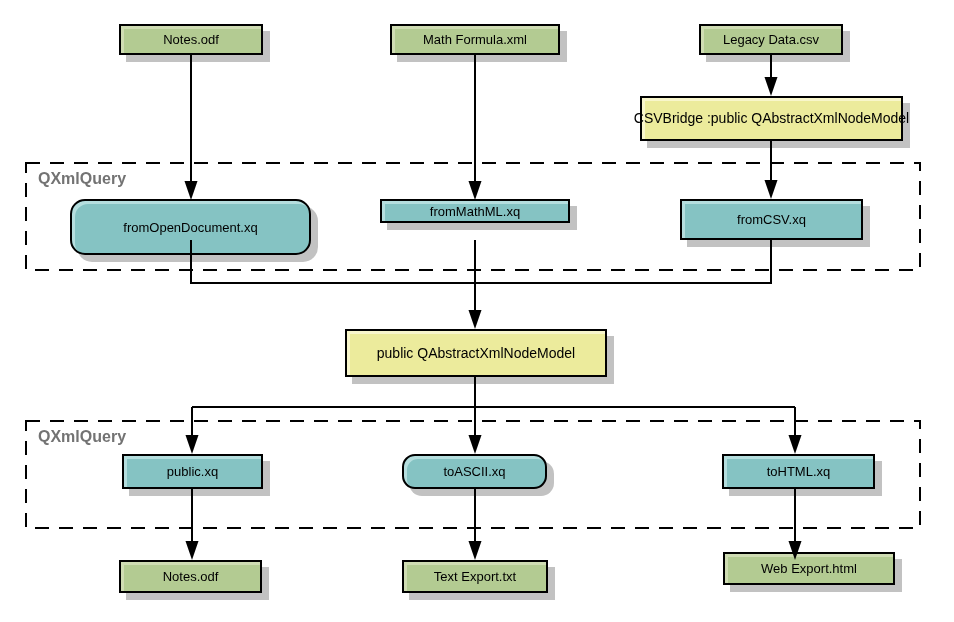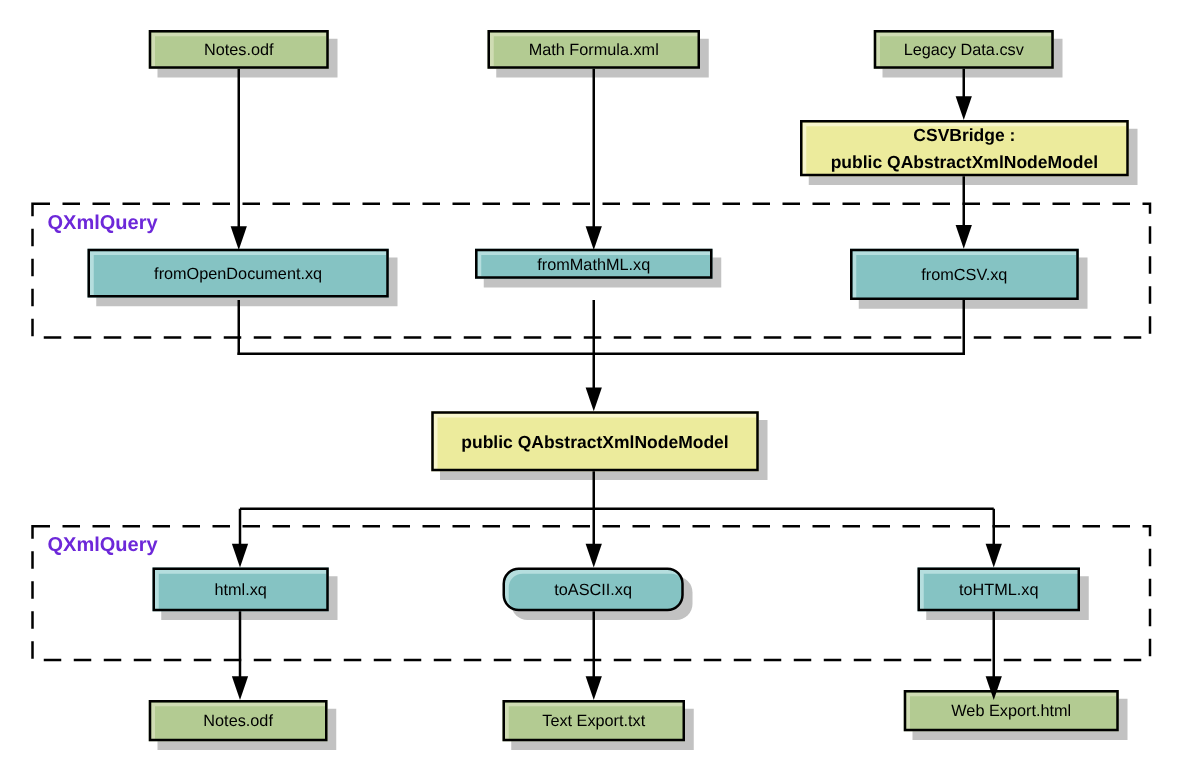--- a/index.html
+++ b/index.html
@@ -31,31 +31,31 @@
     background: var(--file-box);
     box-shadow: inset 3px 3px 0 var(--file-box-light), 7px 7px 0 var(--shadow);
   }
   .query-node {
     background: var(--query-box);
     box-shadow: inset 3px 3px 0 var(--query-box-light), 7px 7px 0 var(--shadow);
   }
   .model-node {
     background: var(--model-box);
     box-shadow: inset 3px 3px 0 var(--model-box-light), 7px 7px 0 var(--shadow);
-    font-weight: bold;
+    font-weight: normal;
     font-size: 14px;
-    flex-direction: column;
+    flex-direction: row;
     line-height: 1.45;
     text-align: center;
   }
   .group-label {
     position: absolute;
     font-weight: bold;
     font-size: 16px;
-    color: #6d28d9;
+    color: #737373;
   }
   #overlay {
     position: absolute;
     left: 0;
     top: 0;
     pointer-events: none;
   }
   .dashed-rect {
     fill: none;
     stroke: var(--line);
@@ -81,33 +81,33 @@
   <div class="node file-node" style="left:390px; top:24px; width:170px; height:31px;">Math Formula.xml</div>
   <div class="node file-node" style="left:699px; top:24px; width:144px; height:31px;">Legacy Data.csv</div>
 
   <div class="node model-node" style="left:640px; top:96px; width:263px; height:45px;">
     <span>CSVBridge :</span>
     <span>public QAbstractXmlNodeModel</span>
   </div>
 
   <div class="group-label" style="left:38px; top:170px;">QXmlQuery</div>
 
-  <div class="node query-node" style="left:70px; top:199px; width:241px; height:39px;">fromOpenDocument.xq</div>
+  <div class="node query-node" style="left:70px; top:199px; width:241px; height:56px;border-radius:15px;">fromOpenDocument.xq</div>
   <div class="node query-node" style="left:380px; top:199px; width:190px; height:24px;">fromMathML.xq</div>
   <div class="node query-node" style="left:680px; top:199px; width:183px; height:41px;">fromCSV.xq</div>
 
   <div class="node model-node" style="left:345px; top:329px; width:262px; height:48px;">
     <span>public QAbstractXmlNodeModel</span>
   </div>
 
   <div class="group-label" style="left:38px; top:428px;">QXmlQuery</div>
 
-  <div class="node query-node" style="left:122px; top:454px; width:141px; height:35px;">html.xq</div>
+  <div class="node query-node" style="left:122px; top:454px; width:141px; height:35px;">public.xq</div>
   <div class="node query-node" style="left:402px; top:454px; width:145px; height:35px;border-radius:13px;">toASCII.xq</div>
-  <div class="node query-node" style="left:722px; top:454px; width:130px; height:35px;margin-left:12px;">toHTML.xq</div>
+  <div class="node query-node" style="left:722px; top:454px; width:153px; height:35px;">toHTML.xq</div>
 
   <div class="node file-node" style="left:119px; top:560px; width:143px; height:33px;">Notes.odf</div>
   <div class="node file-node" style="left:402px; top:560px; width:146px; height:33px;">Text Export.txt</div>
   <div class="node file-node" style="left:723px; top:552px; width:172px; height:33px;">Web Export.html</div>
 
   <svg id="overlay" width="954" height="622" viewBox="0 0 954 622">
 
     <rect class="dashed-rect" x="26" y="163" width="894" height="107"></rect>
     <rect class="dashed-rect" x="26" y="421" width="894" height="107"></rect>
 

